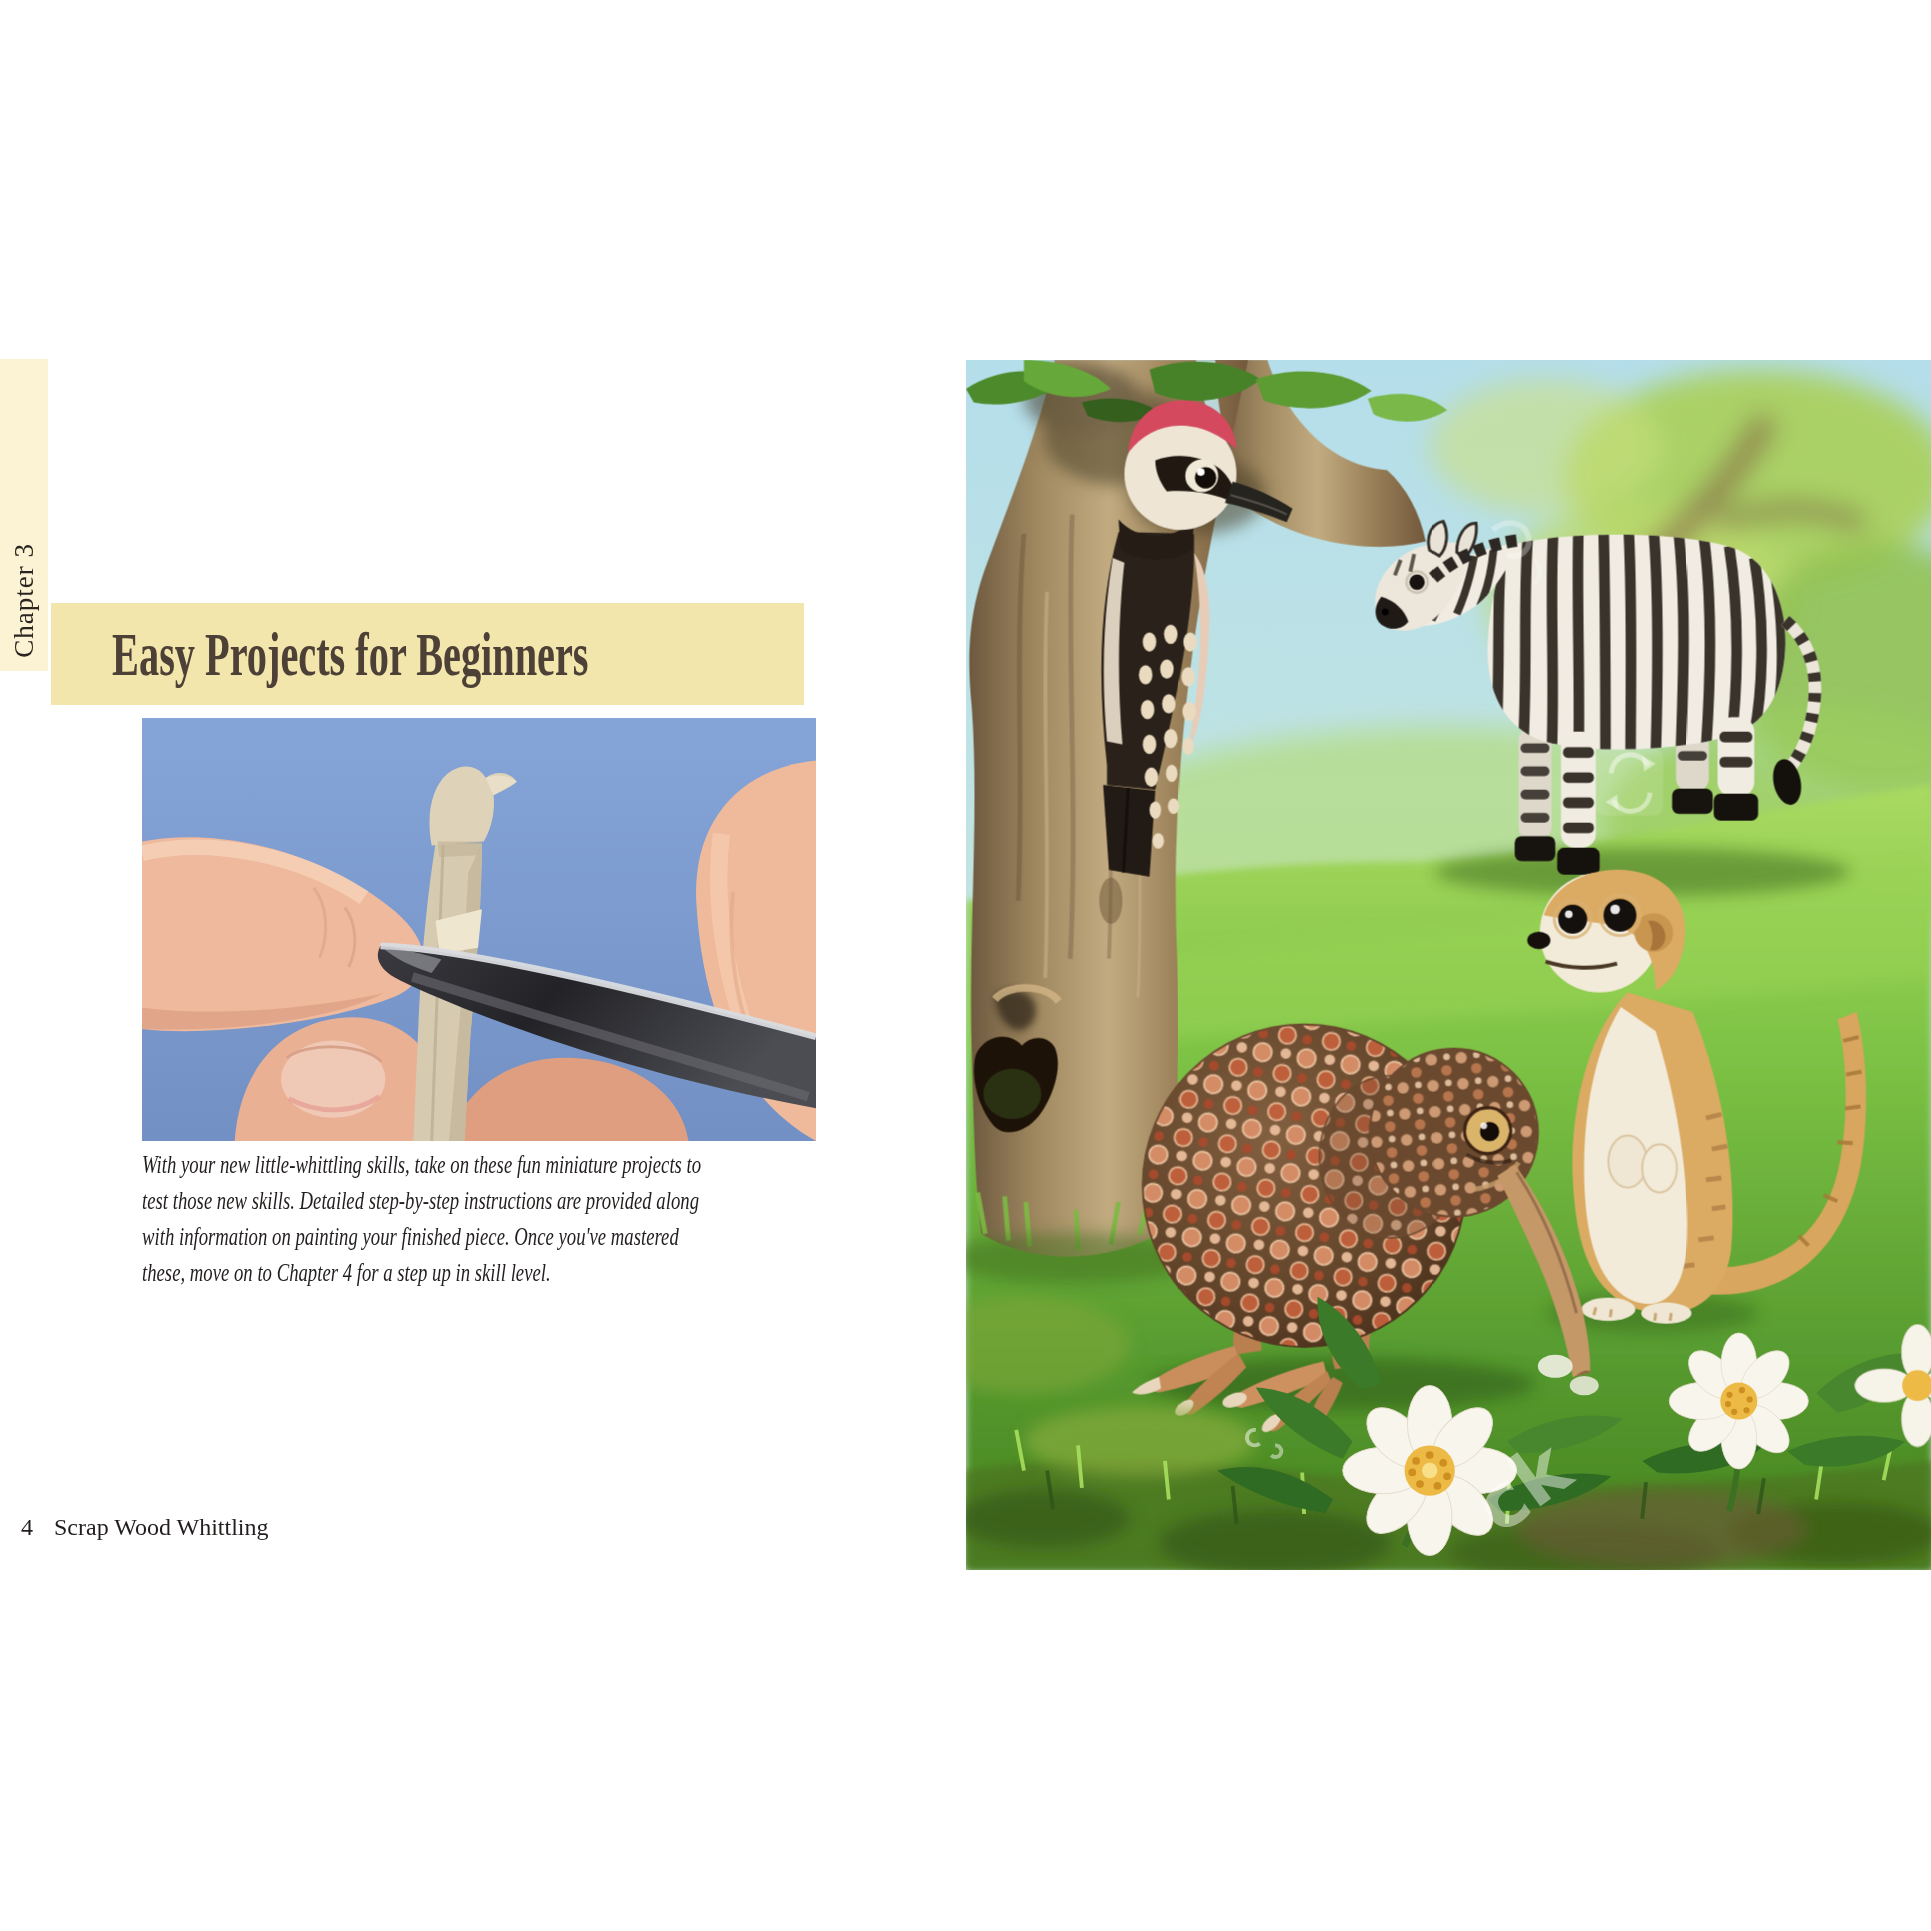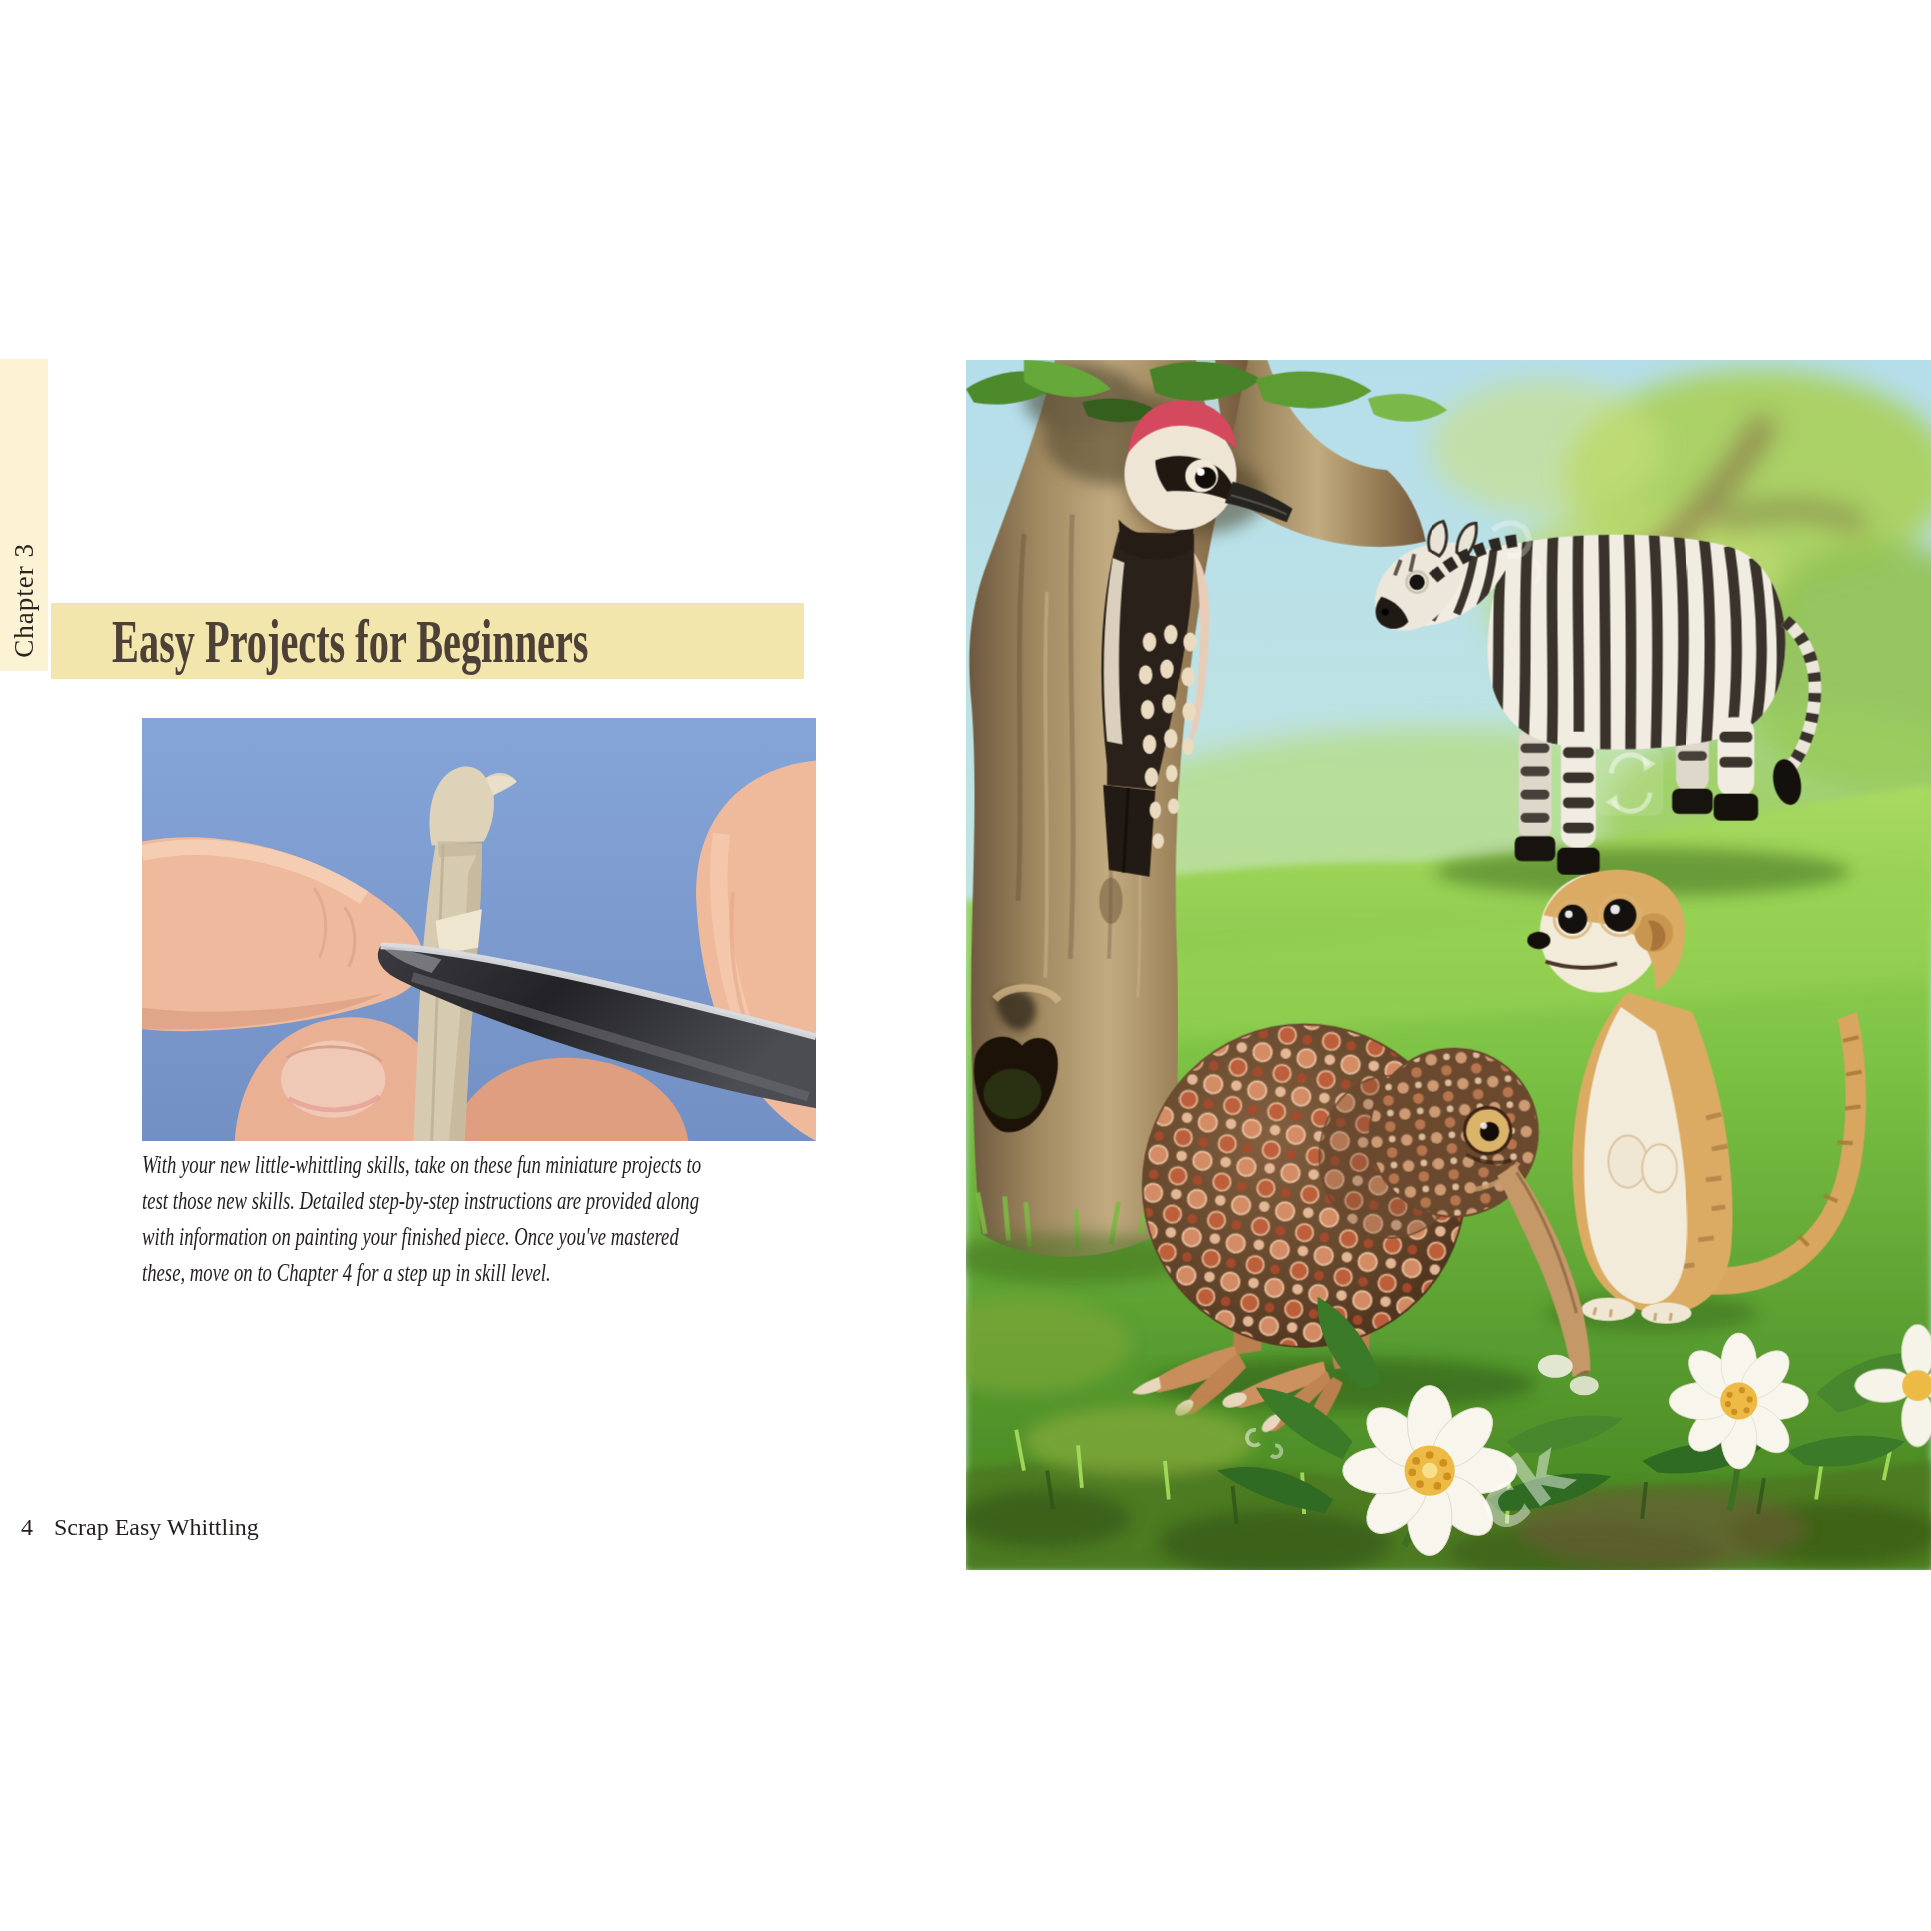--- a/index.html
+++ b/index.html
@@ -3,21 +3,21 @@
 <meta charset="utf-8">
 <style>
   html,body{margin:0;padding:0;background:#ffffff;}
   body{width:1931px;height:1931px;position:relative;font-family:"Liberation Serif",serif;}
   .page{position:absolute;inset:0;background:#ffffff;overflow:hidden;}
 
   .chapter-tab{position:absolute;left:0;top:359px;width:48px;height:312px;background:#fbf3d4;
     display:flex;align-items:flex-end;justify-content:center;padding-bottom:13.5px;box-sizing:border-box;}
   .chapter-tab span{writing-mode:vertical-rl;transform:rotate(180deg);font-size:27px;color:#2b2522;letter-spacing:1px;}
 
-  .title-banner{position:absolute;left:51px;top:603px;width:753px;height:76px;background:#f3e6ac;
+  .title-banner{position:absolute;left:51px;top:603px;width:753px;height:102px;background:#f3e6ac;
     display:flex;align-items:center;}
   .title-banner h1{margin:0;padding-left:94px;font-size:62px;line-height:1;font-weight:700;color:#4d4037;
     white-space:nowrap;transform:scaleX(.65);transform-origin:left center;letter-spacing:0px;
     font-family:"Liberation Serif",serif;}
 
   .left-photo{position:absolute;left:142px;top:718px;width:674px;height:423px;margin:0;}
   .right-photo{position:absolute;left:966px;top:360px;width:966px;height:1210px;margin:0;}
   figure svg{display:block;width:100%;height:100%;}
 
   .body-text{position:absolute;left:142px;top:1147px;width:676px;color:#221e1d;font-size:26px;font-style:italic;}
@@ -91,21 +91,21 @@
 
   <div class="body-text">
     <div class="line">With your new little-whittling skills, take on these fun miniature projects to</div>
     <div class="line">test those new skills. Detailed step-by-step instructions are provided along</div>
     <div class="line">with information on painting your finished piece. Once you've mastered</div>
     <div class="line">these, move on to Chapter 4 for a step up in skill level.</div>
   </div>
 
   <div class="page-footer">
     <span>4</span>
-    <span>Scrap Easy Whittling</span>
+    <span>Scrap Wood Whittling</span>
   </div>
 
   <figure class="right-photo" aria-label="Painted wood carvings: a woodpecker clinging to a tree trunk, a zebra, a spotted kiwi and a meerkat standing on mossy grass with white flowers">
     <svg viewBox="0 0 1000 1253" preserveAspectRatio="none">
       <defs>
         <linearGradient id="rpSky" x1="0" y1="0" x2="0" y2="1">
           <stop offset="0" stop-color="#b5deeb"></stop>
             <stop offset="0.5" stop-color="#c3e5e0"></stop>
             <stop offset="1" stop-color="#cde9d5"></stop>
         </linearGradient>

